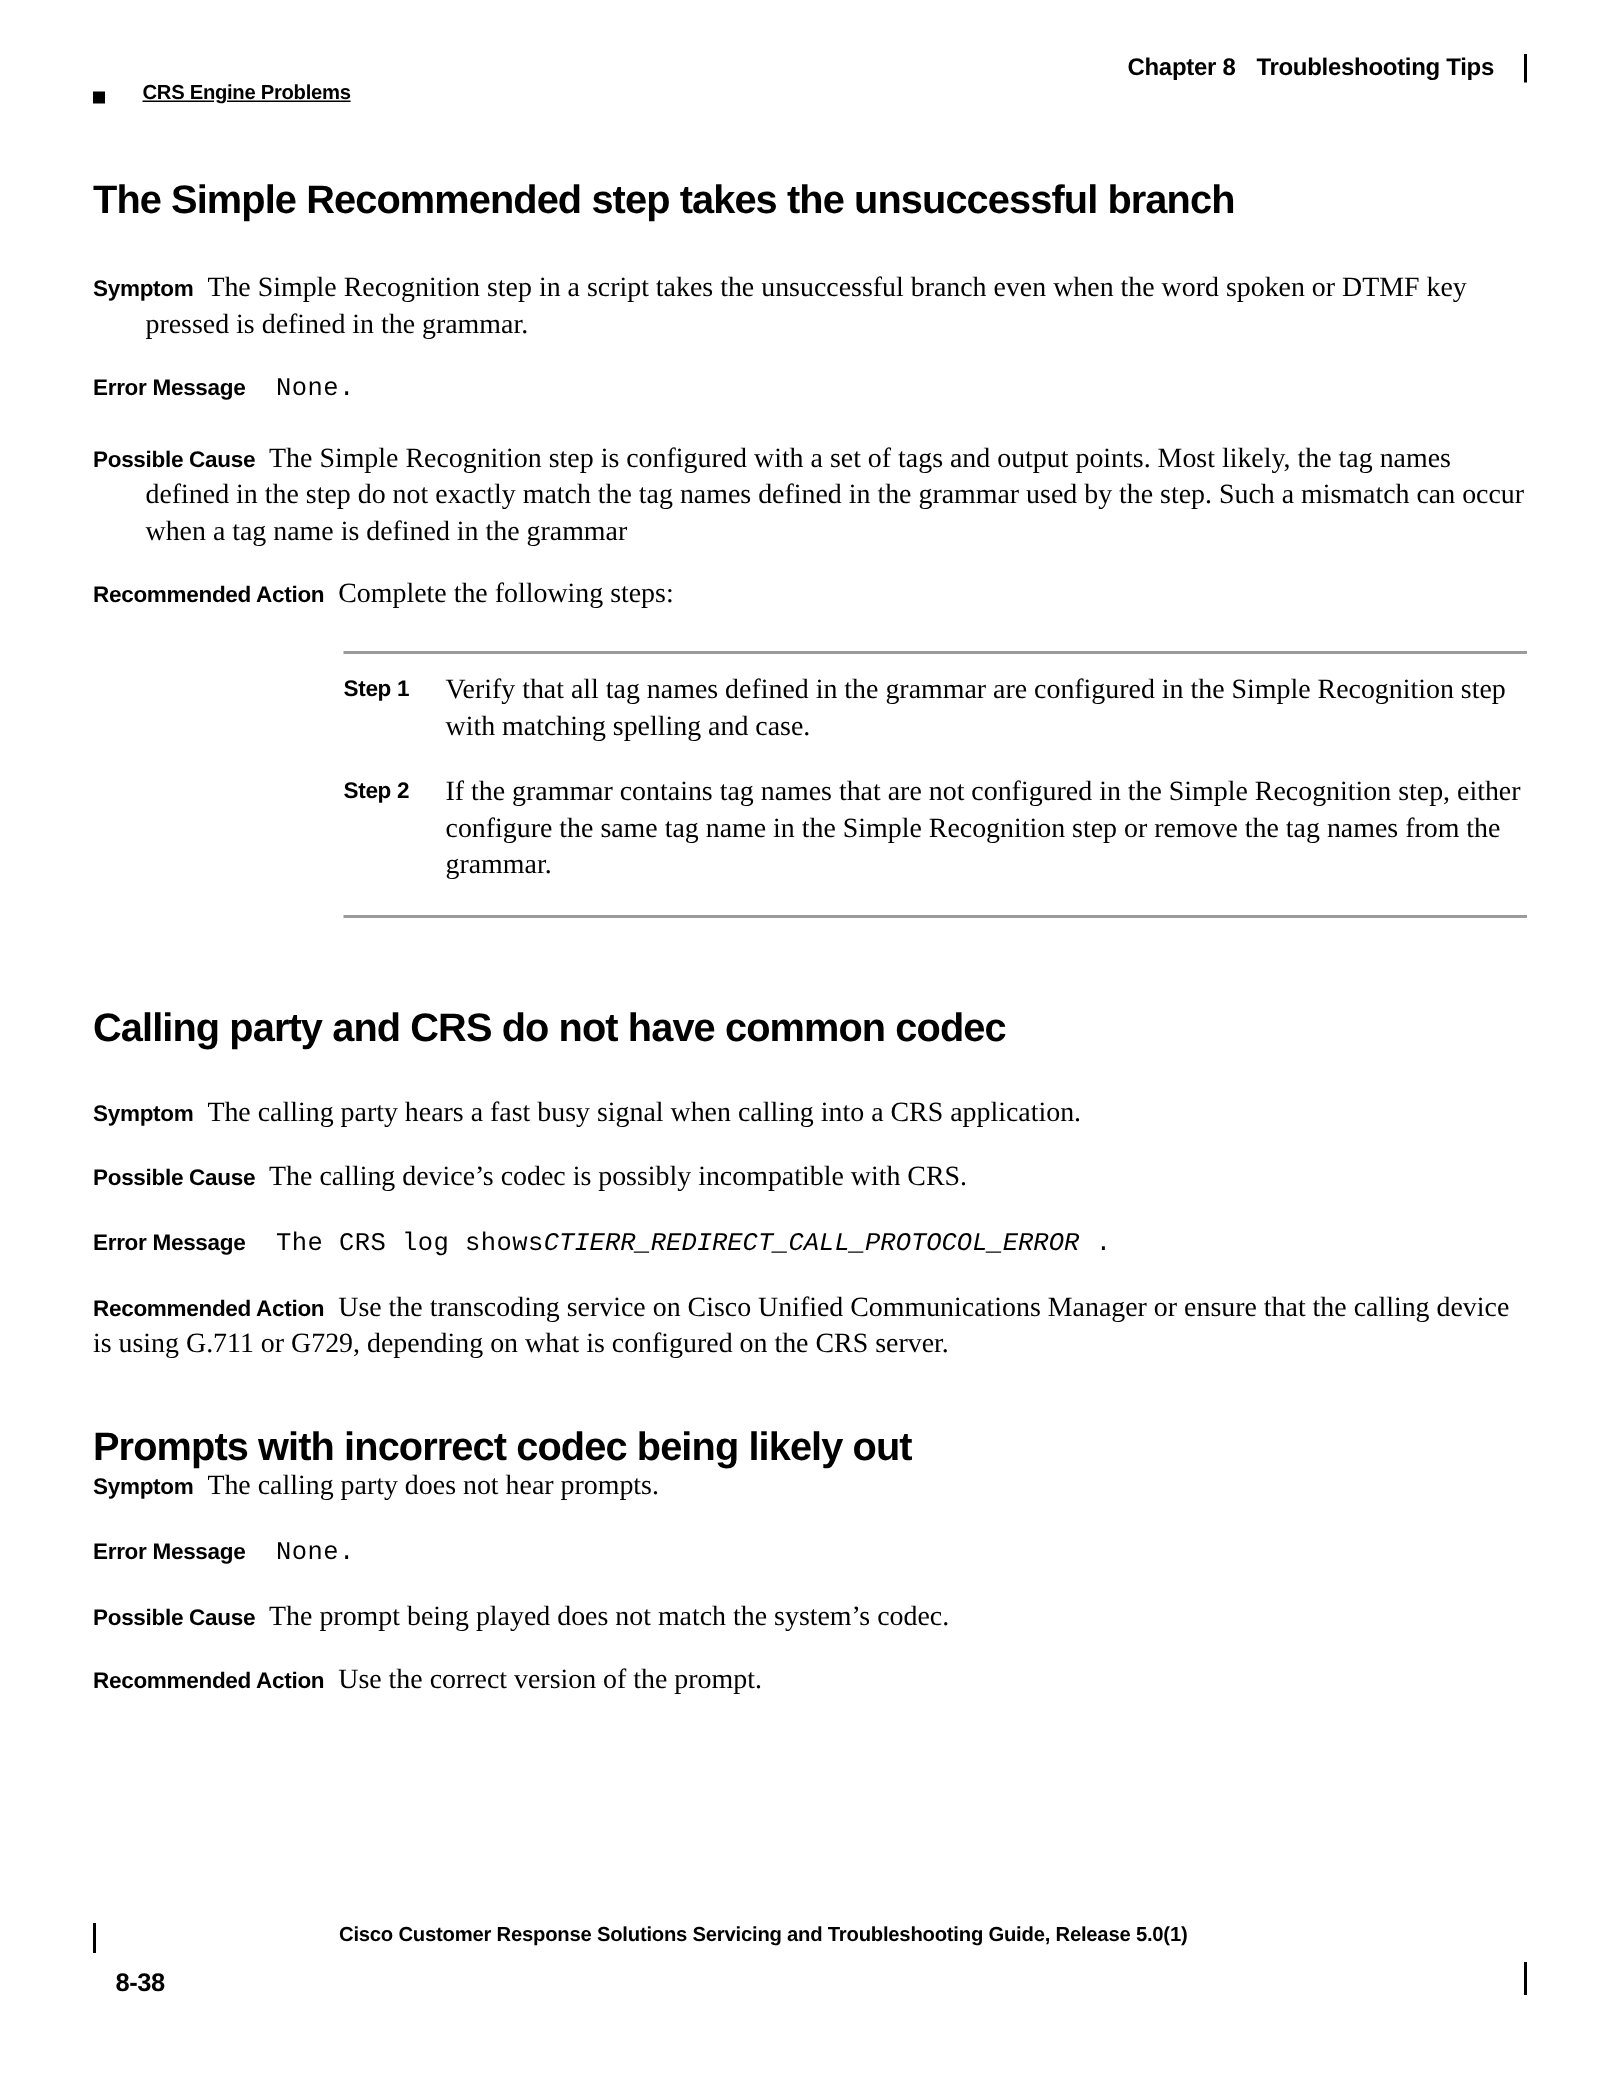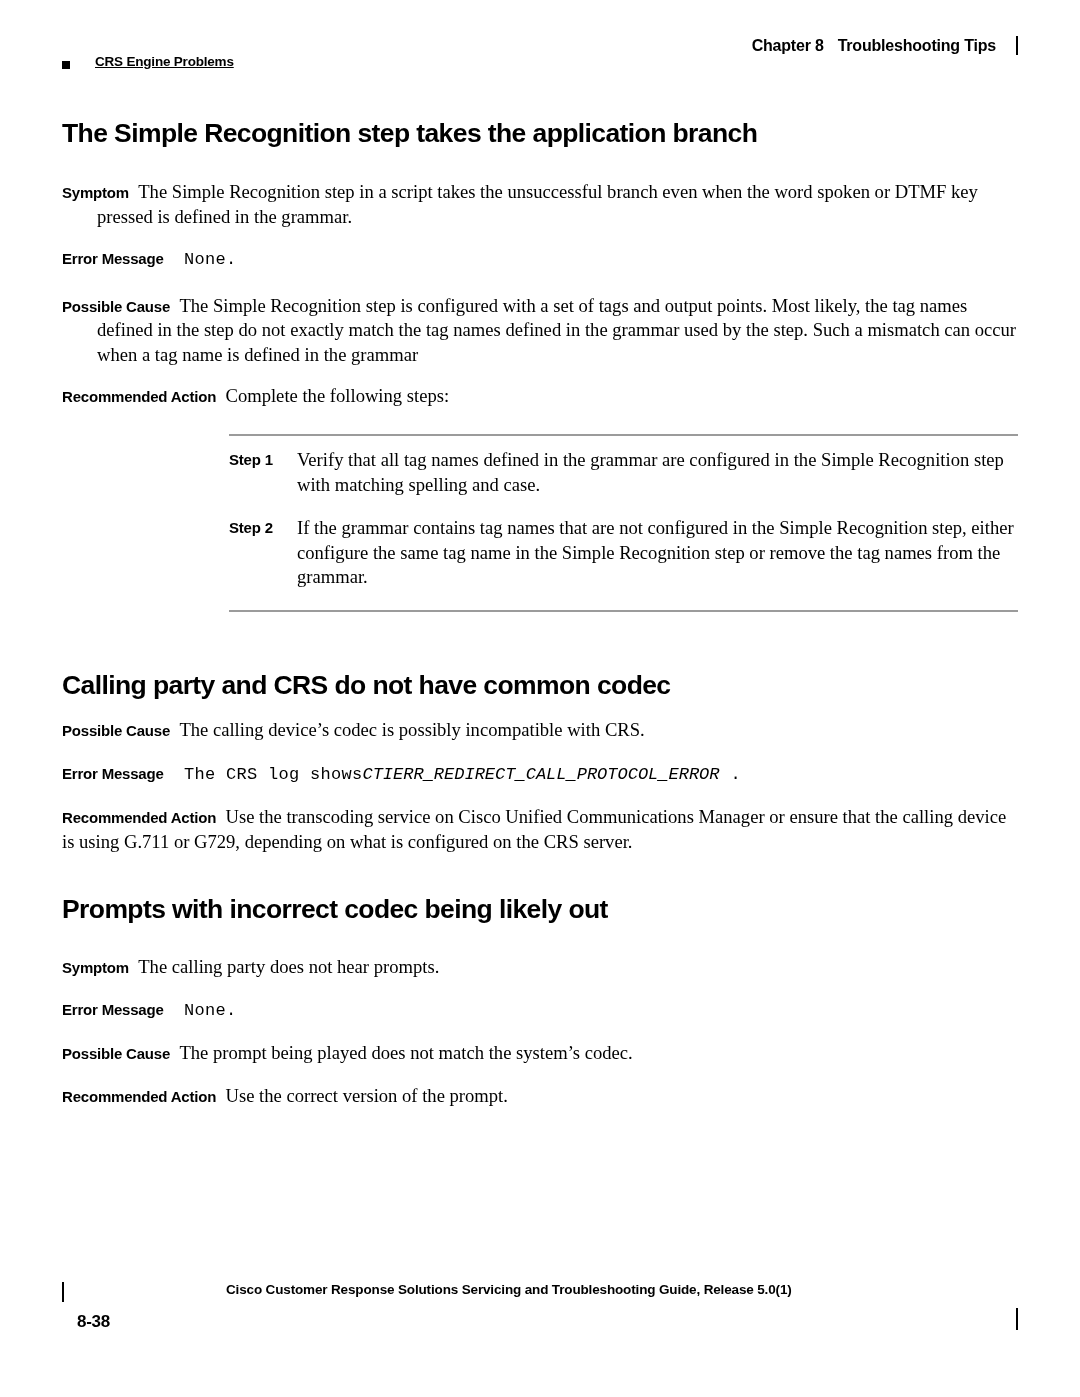--- a/index.html
+++ b/index.html
@@ -206,21 +206,21 @@
     </div>
     <div class="header-right">
       <span>Chapter 8</span>
       <span>Troubleshooting Tips</span>
       <span class="header-rule-right"></span>
     </div>
   </div>
 
   <div class="content">
 
-    <h1 class="sect">The Simple Recognition step takes the application branch</h1>
+    <h1 class="sect">The Simple Recommended step takes the unsuccessful branch</h1>
 
     <p class="para indent hang" style="margin-top:32px">
       <span class="first-line"><span class="lbl">Symptom</span>&nbsp;&nbsp;<span>The Simple Recognition step in a script takes the unsuccessful branch even when the word spoken or DTMF key pressed is defined in the grammar.</span></span>
     </p>
 
     <p class="para indent" style="margin-top:16px">
       <span class="lbl">Error Message</span>&nbsp;&nbsp;<span class="mono">None.</span>
     </p>
 
     <p class="para indent hang" style="margin-top:22px">
@@ -239,36 +239,39 @@
       </div>
       <div class="step-row">
         <div class="step-label">Step 2</div>
         <div class="step-body">If the grammar contains tag names that are not configured in the Simple Recognition step, either configure the same tag name in the Simple Recognition step or remove the tag names from the grammar.</div>
       </div>
       <div class="rule" style="margin-top:14px"></div>
     </div>
 
     <h1 class="sect" style="margin-top:58px">Calling party and CRS do not have common codec</h1>
 
+    <p class="para indent" style="margin-top:30px">
+      <span class="lbl">Symptom</span>&nbsp;&nbsp;<span>The calling party hears a fast busy signal when calling into a CRS application.</span>
+    </p>
 
     <p class="para indent" style="margin-top:18px">
       <span class="lbl">Possible Cause</span>&nbsp;&nbsp;<span>The calling device’s codec is possibly incompatible with CRS.</span>
     </p>
 
     <p class="para indent" style="margin-top:18px">
       <span class="lbl">Error Message</span>&nbsp;&nbsp;<span class="mono">The CRS log shows</span><span class="mono-italic">CTIERR_REDIRECT_CALL_PROTOCOL_ERROR</span><span class="mono">.</span>
     </p>
 
     <p class="para indent" style="margin-top:18px">
       <span class="lbl">Recommended Action</span>&nbsp;&nbsp;<span>Use the transcoding service on Cisco Unified Communications Manager or ensure that the calling device is using G.711 or G729, depending on what is configured on the CRS server.</span>
     </p>
 
     <h1 class="sect" style="margin-top:40px">Prompts with incorrect codec being likely out</h1>
 
-    <p class="para indent" style="margin-top:30px">
+    <p class="para indent" style="">
       <span class="lbl">Symptom</span>&nbsp;&nbsp;<span>The calling party does not hear prompts.</span>
     </p>
 
     <p class="para indent" style="margin-top:18px">
       <span class="lbl">Error Message</span>&nbsp;&nbsp;<span class="mono">None.</span>
     </p>
 
     <p class="para indent" style="margin-top:18px">
       <span class="lbl">Possible Cause</span>&nbsp;&nbsp;<span>The prompt being played does not match the system’s codec.</span>
     </p>

